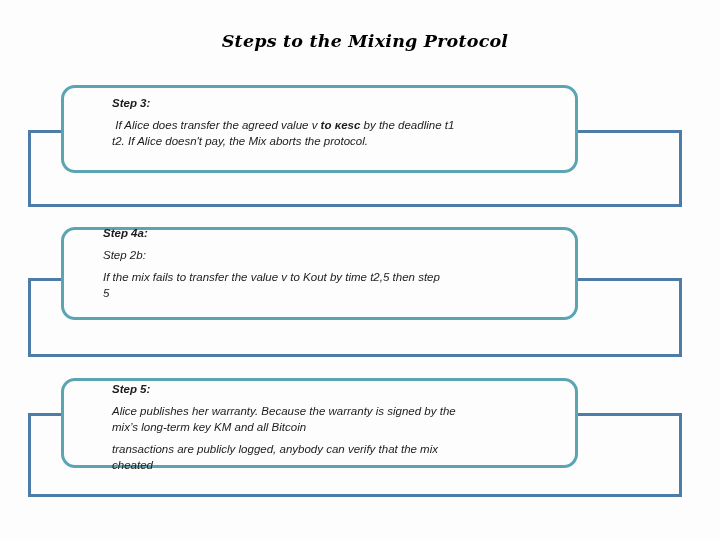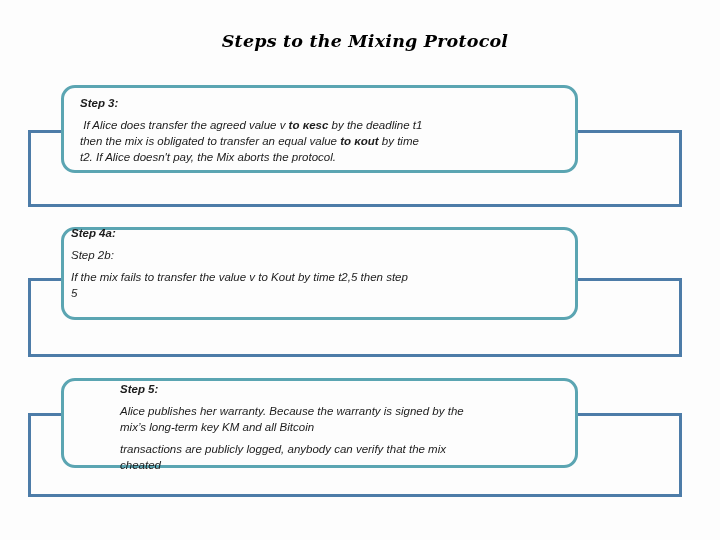--- a/index.html
+++ b/index.html
@@ -41,46 +41,45 @@
     background:var(--bg);
     box-sizing:border-box;
     z-index:2;
     overflow:visible;
   }
   #p1{left:28px;top:130px;width:654px;height:77px;}
   #p2{left:28px;top:278px;width:654px;height:79px;}
   #p3{left:28px;top:413px;width:654px;height:84px;}
   #b1{left:61px;top:85px;width:517px;height:88px;}
   #b2{left:61px;top:227px;width:517px;height:93px;}
-  #b3{left:61px;top:378px;width:517px;height:90px;padding-left:40px;}
+  #b3{left:61px;top:378px;width:517px;height:90px;}
   .step-text{
     padding:7px 12px 0 16px;
     font-size:11.5px;
     line-height:16px;
     color:var(--text);
   }
   #b2 .step-text{margin-top:-12px;padding-left:7px;}
   #b3 .step-text{margin-top:-7px;}
-  .line{white-space:pre;}
+  .line{white-space:pre;margin-left:32px;}
   .line.gap{margin-top:6px;}
   .b{font-weight:700;}
 </style>
 </head>
 <body>
 
 <div class="slide">
 
   <div class="title">Steps to the Mixing Protocol</div>
 
   <div class="panel" id="p1"></div>
   <div class="stepbox" id="b1">
     <div class="step-text">
         <div class="line"><span class="b">Step 3:</span></div>
         <div class="line gap"><span> If Alice does transfer the agreed value v </span><span class="b">to κesc</span><span> by the deadline t1</span></div>
-        <div class="line"><span>then the mix is obligated to transfer an equal value </span><span class="b">to κout</span><span> by time</span></div>
         <div class="line"><span>t2. If Alice doesn't pay, the Mix aborts the protocol.</span></div>
       </div>
   </div>
 
   <div class="panel" id="p2"></div>
   <div class="stepbox" id="b2">
     <div class="step-text">
         <div class="line"><span class="b">Step 4a:</span></div>
         <div class="line gap"><span>Step 2b:</span></div>
         <div class="line gap"><span>If the mix fails to transfer the value v to Kout by time t2,5 then step</span></div>

